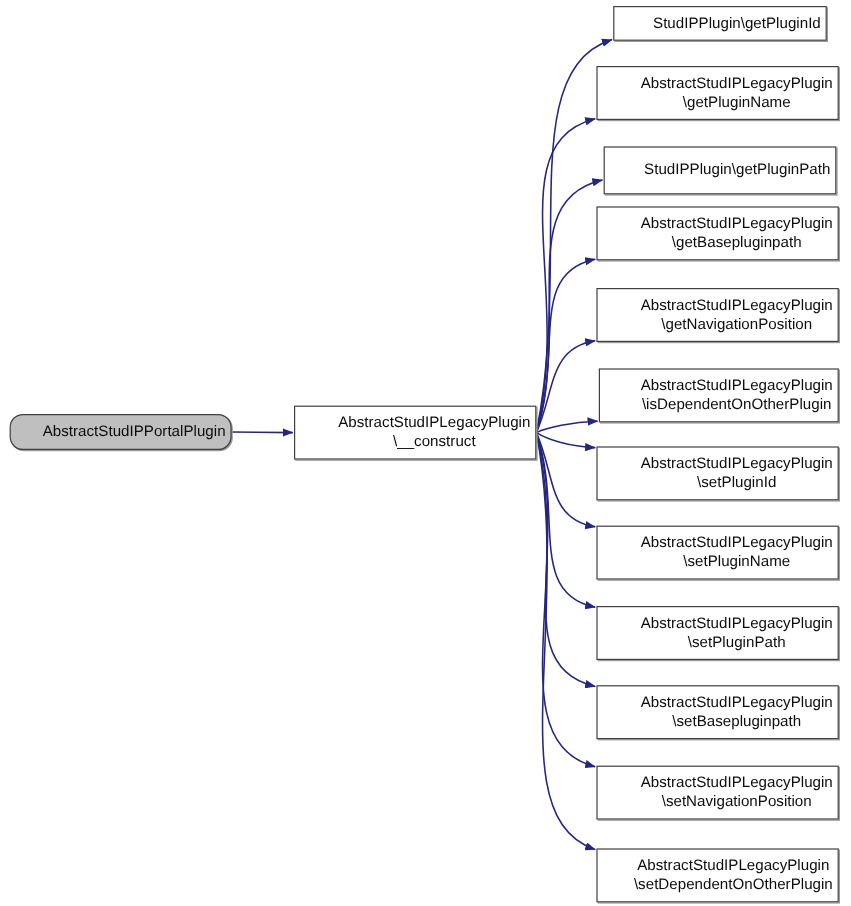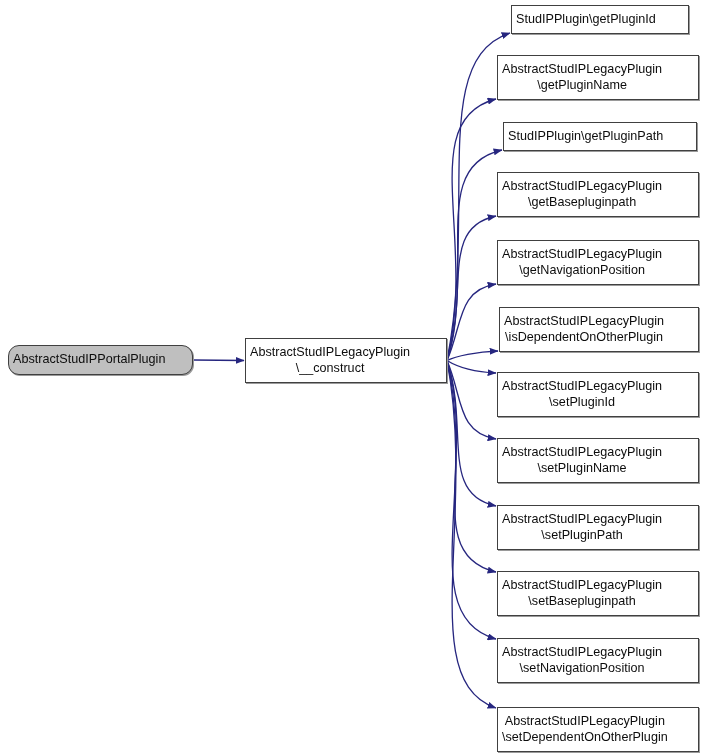--- a/index.html
+++ b/index.html
@@ -28,21 +28,21 @@
     height: 755px;
     pointer-events: none;
   }
   .node {
     position: absolute;
     box-sizing: border-box;
     background: #ffffff;
     border: 1px solid #404040;
     display: flex;
     align-items: center;
-    justify-content: flex-start;
+    justify-content: flex-end;
     text-align: center;
     color: #0c0c0c;
     font-size: 12.6px;
     line-height: 1.22;
     letter-spacing: 0.02px;
     white-space: pre-line;
     box-shadow: 1px 1px 0 0 #9a9a9a;
   }
   .node.gray {
     background: #bfbfbf;
@@ -80,21 +80,21 @@
         <path d="M447,360.5 C477,520.35 415,680.2 496,708" fill="none" stroke="#26267f" stroke-width="1.3" marker-end="url(#arrowhead)"></path>
       </g>
   </svg>
   <div id="nodes">
       <div class="node gray" style="left: 8px; top: 345px; width: 185px; height: 30px;"><span class="node-label">AbstractStudIPPortalPlugin</span></div>
       <div class="node" style="left: 245px; top: 338px; width: 202px; height: 45px;"><span class="node-label">AbstractStudIPLegacyPlugin
 \__construct</span></div>
       <div class="node" style="left: 511px; top: 5px; width: 178px; height: 29px;"><span class="node-label">StudIPPlugin\getPluginId</span></div>
       <div class="node" style="left: 497px; top: 55px; width: 202px; height: 45px;"><span class="node-label">AbstractStudIPLegacyPlugin
 \getPluginName</span></div>
-      <div class="node" style="left: 503px; top: 122px; width: 194px; height: 29px;"><span class="node-label">StudIPPlugin\getPluginPath</span></div>
+      <div class="node" style="left: 503px; top: 122px; width: 194px; height: 40px;"><span class="node-label">StudIPPlugin\getPluginPath</span></div>
       <div class="node" style="left: 497px; top: 172px; width: 202px; height: 45px;"><span class="node-label">AbstractStudIPLegacyPlugin
 \getBasepluginpath</span></div>
       <div class="node" style="left: 497px; top: 240px; width: 202px; height: 45px;"><span class="node-label">AbstractStudIPLegacyPlugin
 \getNavigationPosition</span></div>
       <div class="node" style="left: 499px; top: 307px; width: 200px; height: 45px;"><span class="node-label">AbstractStudIPLegacyPlugin
 \isDependentOnOtherPlugin</span></div>
       <div class="node" style="left: 497px; top: 372px; width: 202px; height: 45px;"><span class="node-label">AbstractStudIPLegacyPlugin
 \setPluginId</span></div>
       <div class="node" style="left: 497px; top: 438px; width: 202px; height: 45px;"><span class="node-label">AbstractStudIPLegacyPlugin
 \setPluginName</span></div>

